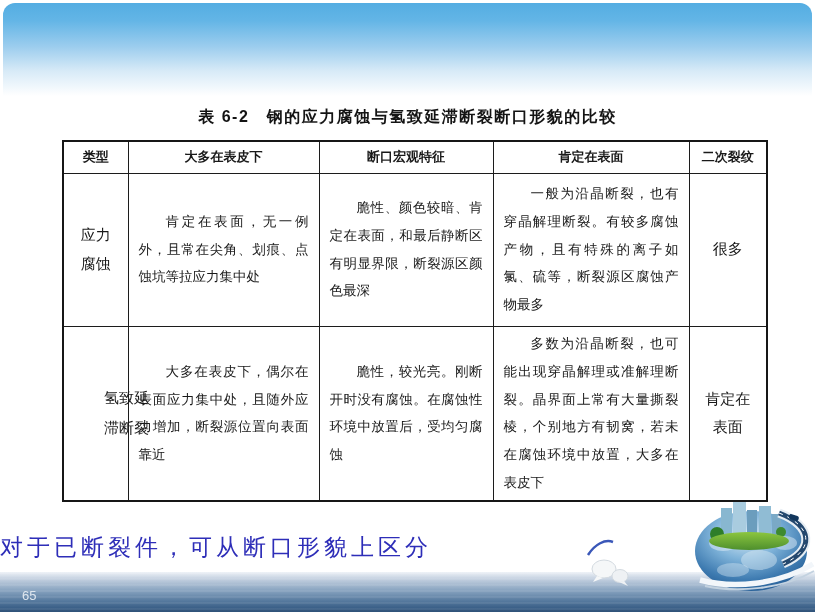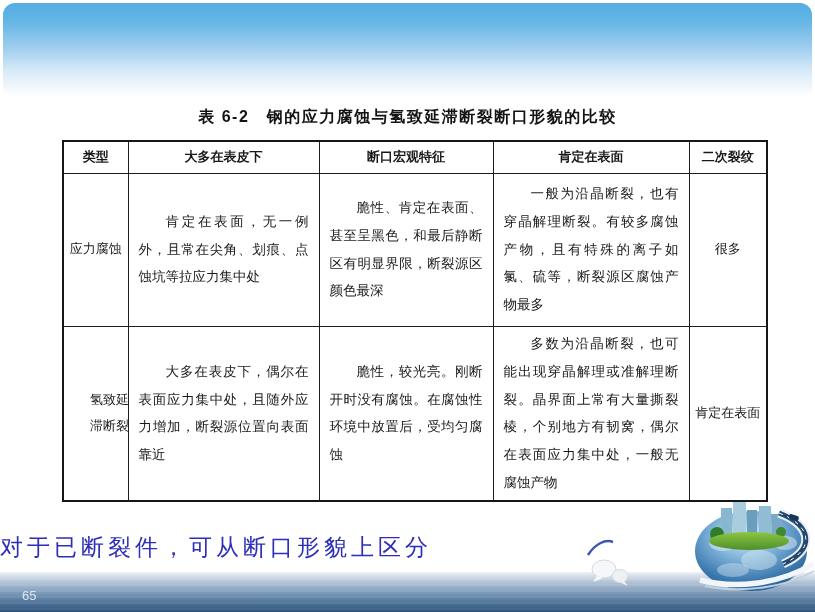--- a/index.html
+++ b/index.html
@@ -18,21 +18,21 @@
   
   .tbl-wrap{position:absolute;left:62px;top:140px;}
   table.cmp{width:704px;border-collapse:collapse;table-layout:fixed;
             font-family:"Liberation Serif",serif;color:#191919;
             border:2px solid #161616;}
   table.cmp th,table.cmp td{border:1px solid #1c1c1c;vertical-align:middle;}
   table.cmp th{font-size:13px;font-weight:bold;text-align:center;padding:2px;margin-top:16px;}
   tr.hdr{height:32px;}
   tr.r1{height:153px;}
   tr.r2{height:175px;}
-  td.center{text-align:center;font-size:13px;padding:0;line-height:1.9;}
+  td.center{text-align:center;font-size:15px;padding:14px;line-height:1.9;}
   td.content{font-size:13.5px;line-height:2.05;padding:1px 10px;
              text-align:justify;text-justify:inter-ideograph;text-indent:2em;margin-left:8px;}
   .wrap3{display:inline-block;width:3em;text-align:center;line-height:2;margin-left:26px;}
 
   
   .footer-note{position:absolute;top:532px;left:0;width:760px;text-align:left;
                font-family:"Liberation Serif",serif;font-size:23px;letter-spacing:4px;
                color:#2e2eb8;z-index:3;}
 
   
@@ -70,31 +70,31 @@
           <tr class="hdr">
         <th>类型</th>
         <th>大多在表皮下</th>
         <th>断口宏观特征</th>
         <th>肯定在表面</th>
         <th>二次裂纹</th>
       </tr>
       <tr class="r1">
         <td class="center">应力腐蚀</td>
         <td class="content">肯定在表面，无一例外，且常在尖角、划痕、点蚀坑等拉应力集中处</td>
-        <td class="content">脆性、肯定在表面、甚至呈黑色，和最后静断区有明显界限，断裂源区颜色最深</td>
+        <td class="content">脆性、颜色较暗、肯定在表面，和最后静断区有明显界限，断裂源区颜色最深</td>
         <td class="content">一般为沿晶断裂，也有穿晶解理断裂。有较多腐蚀产物，且有特殊的离子如氯、硫等，断裂源区腐蚀产物最多</td>
         <td class="center">很多</td>
       </tr>
       <tr class="r2">
         <td class="center">
           <span class="wrap3">氢致延滞断裂</span>
         </td>
         <td class="content">大多在表皮下，偶尔在表面应力集中处，且随外应力增加，断裂源位置向表面靠近</td>
         <td class="content">脆性，较光亮。刚断开时没有腐蚀。在腐蚀性环境中放置后，受均匀腐蚀</td>
-        <td class="content">多数为沿晶断裂，也可能出现穿晶解理或准解理断裂。晶界面上常有大量撕裂棱，个别地方有韧窝，偶尔在表面应力集中处，一般无腐蚀产物</td>
+        <td class="content">多数为沿晶断裂，也可能出现穿晶解理或准解理断裂。晶界面上常有大量撕裂棱，个别地方有韧窝，若未在腐蚀环境中放置，大多在表皮下</td>
         <td class="center">肯定在表面</td>
       </tr>
     </tbody>
       </table>
   </div>
 
   <div class="footer-note">对于已断裂件，可从断口形貌上区分</div>
 
   <div class="bottom-band">
     <div class="streaks"></div>

